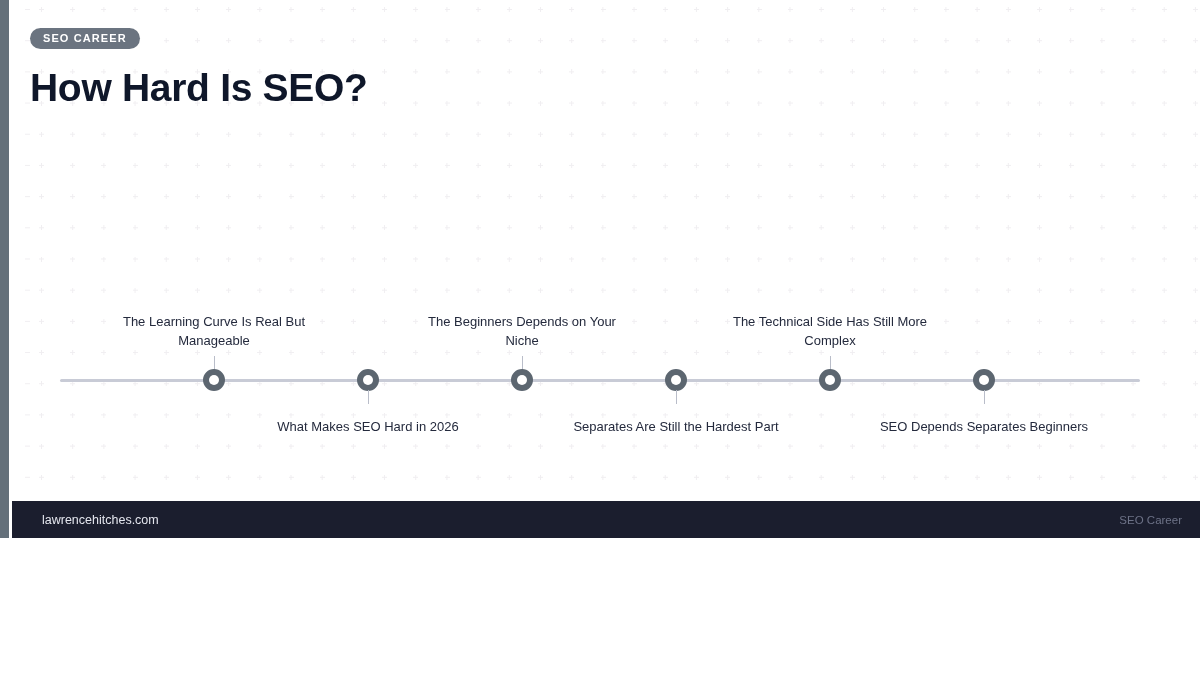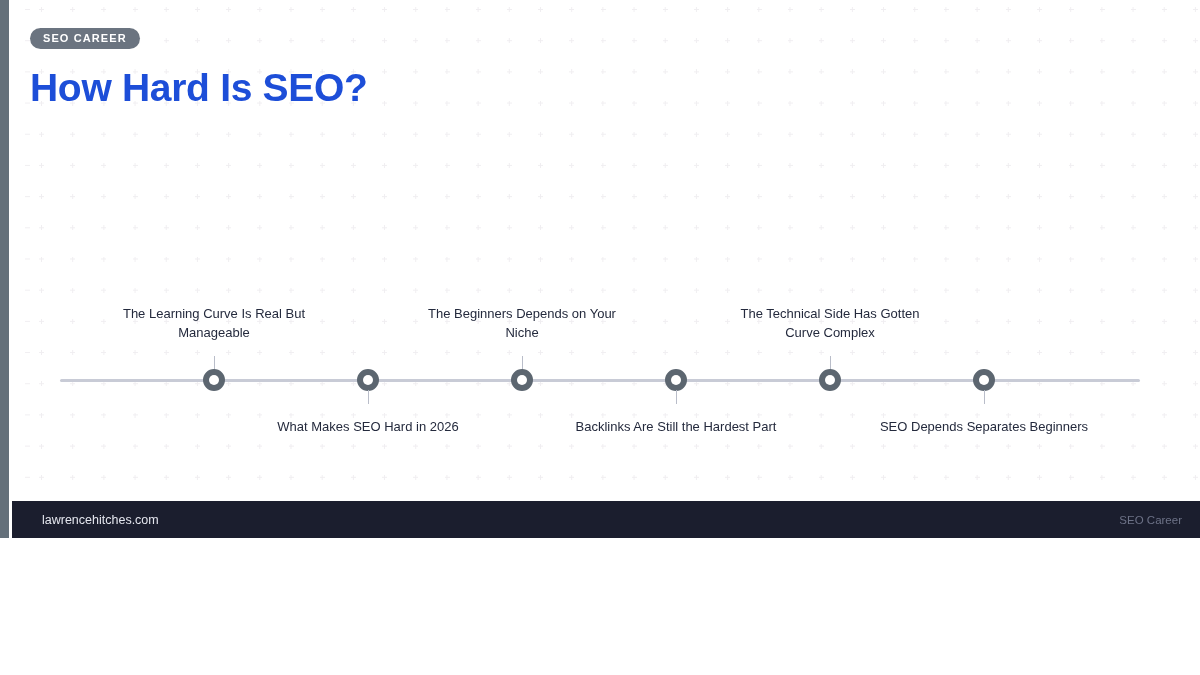--- a/index.html
+++ b/index.html
@@ -76,21 +76,21 @@
     border-radius: 11px;
     line-height: 1;
     text-transform: uppercase;
     white-space: nowrap;
   }
   .slide-title {
     margin: 0;
     padding-top: 18px;
     font-size: 39px;
     font-weight: bold;
-    color: #1d4ed8;
+    color: #0f172a;
     letter-spacing: -0.3px;
     line-height: 1.08;
   }
 
   
   .timeline {
     position: absolute;
     left: 0;
     top: 0;
     width: 1200px;
@@ -155,21 +155,21 @@
     position: absolute;
     width: 210px;
     left: -105px;
     text-align: center;
     font-size: 13px;
     line-height: 18.5px;
     color: #242a3d;
     pointer-events: auto;
   }
   .tl-node.above .node-label {
-    bottom: 38px;
+    bottom: 30px;
   }
   .tl-node.below .node-label {
     top: 38px;
   }
 
   
   .footer {
     position: absolute;
     left: 12px;
     bottom: 0;
@@ -221,25 +221,25 @@
 
     <div class="tl-node above" style="left:522px;">
       <div class="node-label">The Beginners Depends on Your Niche</div>
       <div class="node-stem"></div>
       <div class="node-dot"></div>
     </div>
 
     <div class="tl-node below" style="left:676px;">
       <div class="node-dot"></div>
       <div class="node-stem"></div>
-      <div class="node-label">Backlinks Are Still the Hardest Part</div>
+      <div class="node-label">Separates Are Still the Hardest Part</div>
     </div>
 
     <div class="tl-node above" style="left:830px;">
-      <div class="node-label">The Technical Side Has Gotten Curve Complex</div>
+      <div class="node-label">The Technical Side Has Still More Complex</div>
       <div class="node-stem"></div>
       <div class="node-dot"></div>
     </div>
 
     <div class="tl-node below" style="left:984px;">
       <div class="node-dot"></div>
       <div class="node-stem"></div>
       <div class="node-label">SEO Depends Separates Beginners</div>
     </div>
   </div>

